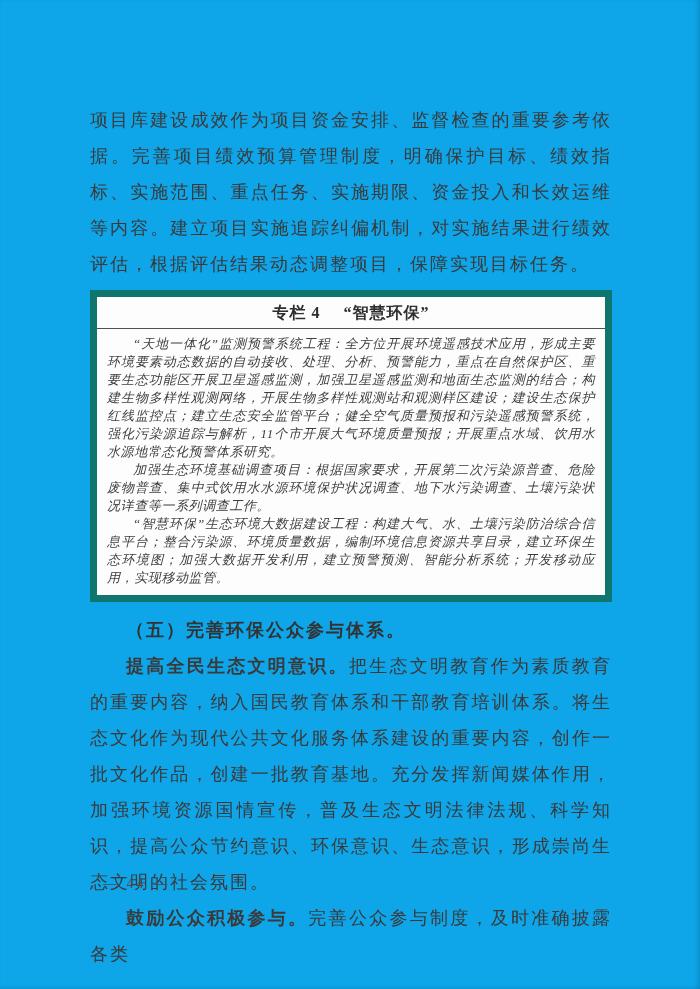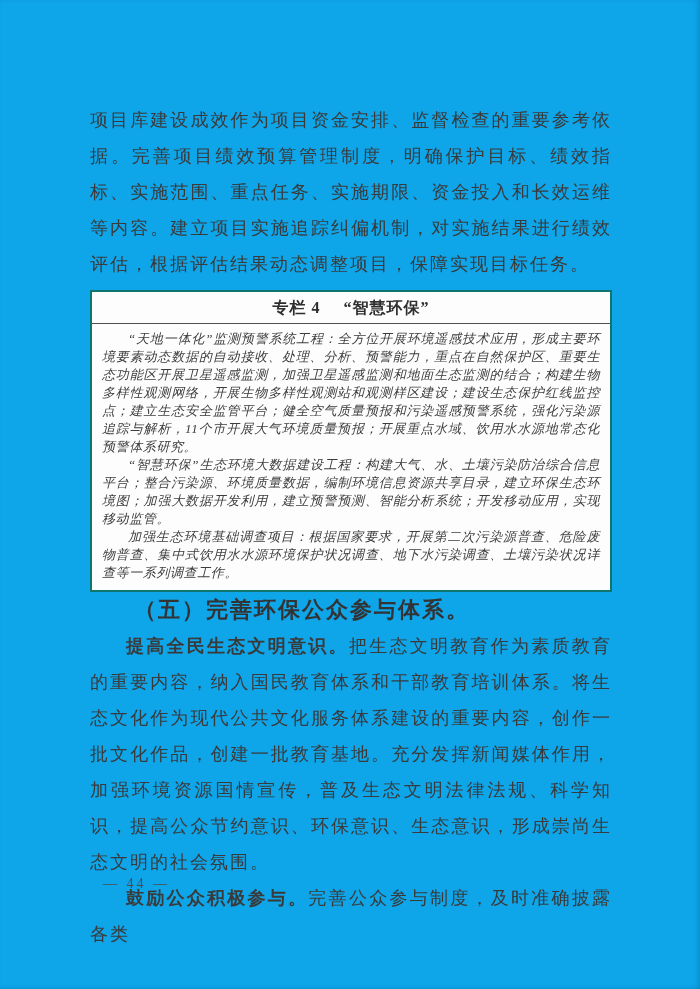--- a/index.html
+++ b/index.html
@@ -29,21 +29,21 @@
     line-height: 36px;
     letter-spacing: 2px;
     text-align: justify;
     text-justify: inter-ideograph;
   }
   .indent { text-indent: 2em; }
   .lead-in { font-weight: bold; }
 
   .column-box {
     margin-top: 8px;
-    border: 2px solid #0f766e;
+    border: 7px solid #0f766e;
     background: #fdfdfd;
   }
   .column-box-header {
     border-bottom: 1px solid #4f4f4f;
     text-align: center;
     font-weight: bold;
     font-size: 16px;
     line-height: 22px;
     padding: 5px 0 4px 0;
     letter-spacing: 1px;
@@ -58,22 +58,22 @@
     font-size: 13px;
     line-height: 18px;
     letter-spacing: 0.6px;
     text-align: justify;
     text-justify: inter-ideograph;
     text-indent: 2em;
     color: #3d3d3d;
     font-style: italic;
   }
   .section-heading {
-    margin: 0 0 0 0;
-    font-size: 22px;
+    margin: 10px 0 0 0;
+    font-size: 18px;
     line-height: 36px;
     letter-spacing: 2px;
     text-indent: 2em;
     font-weight: bold;
     color: #333333;
   }
   .page-number {
     position: absolute;
     left: 103px;
     top: 876px;
@@ -90,22 +90,22 @@
 
     <p class="body-text">项目库建设成效作为项目资金安排、监督检查的重要参考依据。完善项目绩效预算管理制度，明确保护目标、绩效指标、实施范围、重点任务、实施期限、资金投入和长效运维等内容。建立项目实施追踪纠偏机制，对实施结果进行绩效评估，根据评估结果动态调整项目，保障实现目标任务。</p>
 
     <div class="column-box">
       <div class="column-box-header">
         <span class="box-label">专栏 4</span>
         <span class="box-title">“智慧环保”</span>
       </div>
       <div class="column-box-body">
         <p>“天地一体化”监测预警系统工程：全方位开展环境遥感技术应用，形成主要环境要素动态数据的自动接收、处理、分析、预警能力，重点在自然保护区、重要生态功能区开展卫星遥感监测，加强卫星遥感监测和地面生态监测的结合；构建生物多样性观测网络，开展生物多样性观测站和观测样区建设；建设生态保护红线监控点；建立生态安全监管平台；健全空气质量预报和污染遥感预警系统，强化污染源追踪与解析，11个市开展大气环境质量预报；开展重点水域、饮用水水源地常态化预警体系研究。</p>
+        <p>加强生态环境基础调查项目：根据国家要求，开展第二次污染源普查、危险废物普查、集中式饮用水水源环境保护状况调查、地下水污染调查、土壤污染状况详查等一系列调查工作。</p>
         <p>“智慧环保”生态环境大数据建设工程：构建大气、水、土壤污染防治综合信息平台；整合污染源、环境质量数据，编制环境信息资源共享目录，建立环保生态环境图；加强大数据开发利用，建立预警预测、智能分析系统；开发移动应用，实现移动监管。</p>
-        <p>加强生态环境基础调查项目：根据国家要求，开展第二次污染源普查、危险废物普查、集中式饮用水水源环境保护状况调查、地下水污染调查、土壤污染状况详查等一系列调查工作。</p>
       </div>
     </div>
 
     <p class="section-heading">（五）完善环保公众参与体系。</p>
 
     <p class="body-text indent">
       <span class="lead-in">提高全民生态文明意识。</span><span>把生态文明教育作为素质教育的重要内容，纳入国民教育体系和干部教育培训体系。将生态文化作为现代公共文化服务体系建设的重要内容，创作一批文化作品，创建一批教育基地。充分发挥新闻媒体作用，加强环境资源国情宣传，普及生态文明法律法规、科学知识，提高公众节约意识、环保意识、生态意识，形成崇尚生态文明的社会氛围。</span>
     </p>
 
     <p class="body-text indent">

